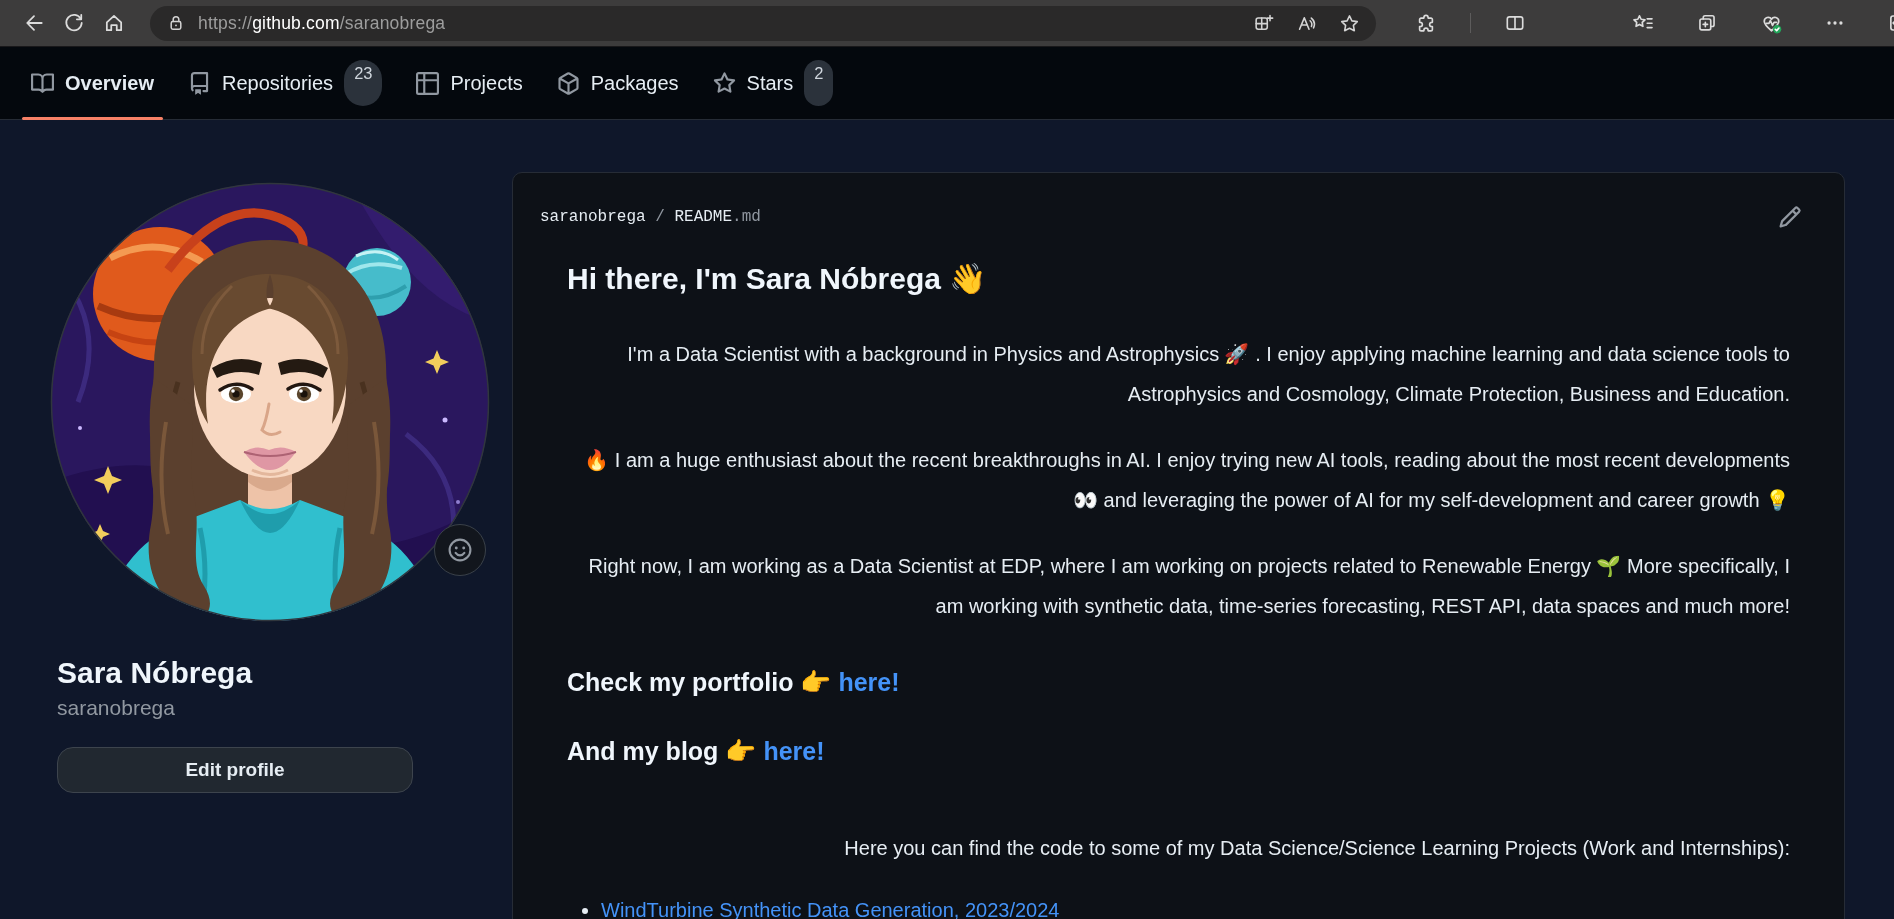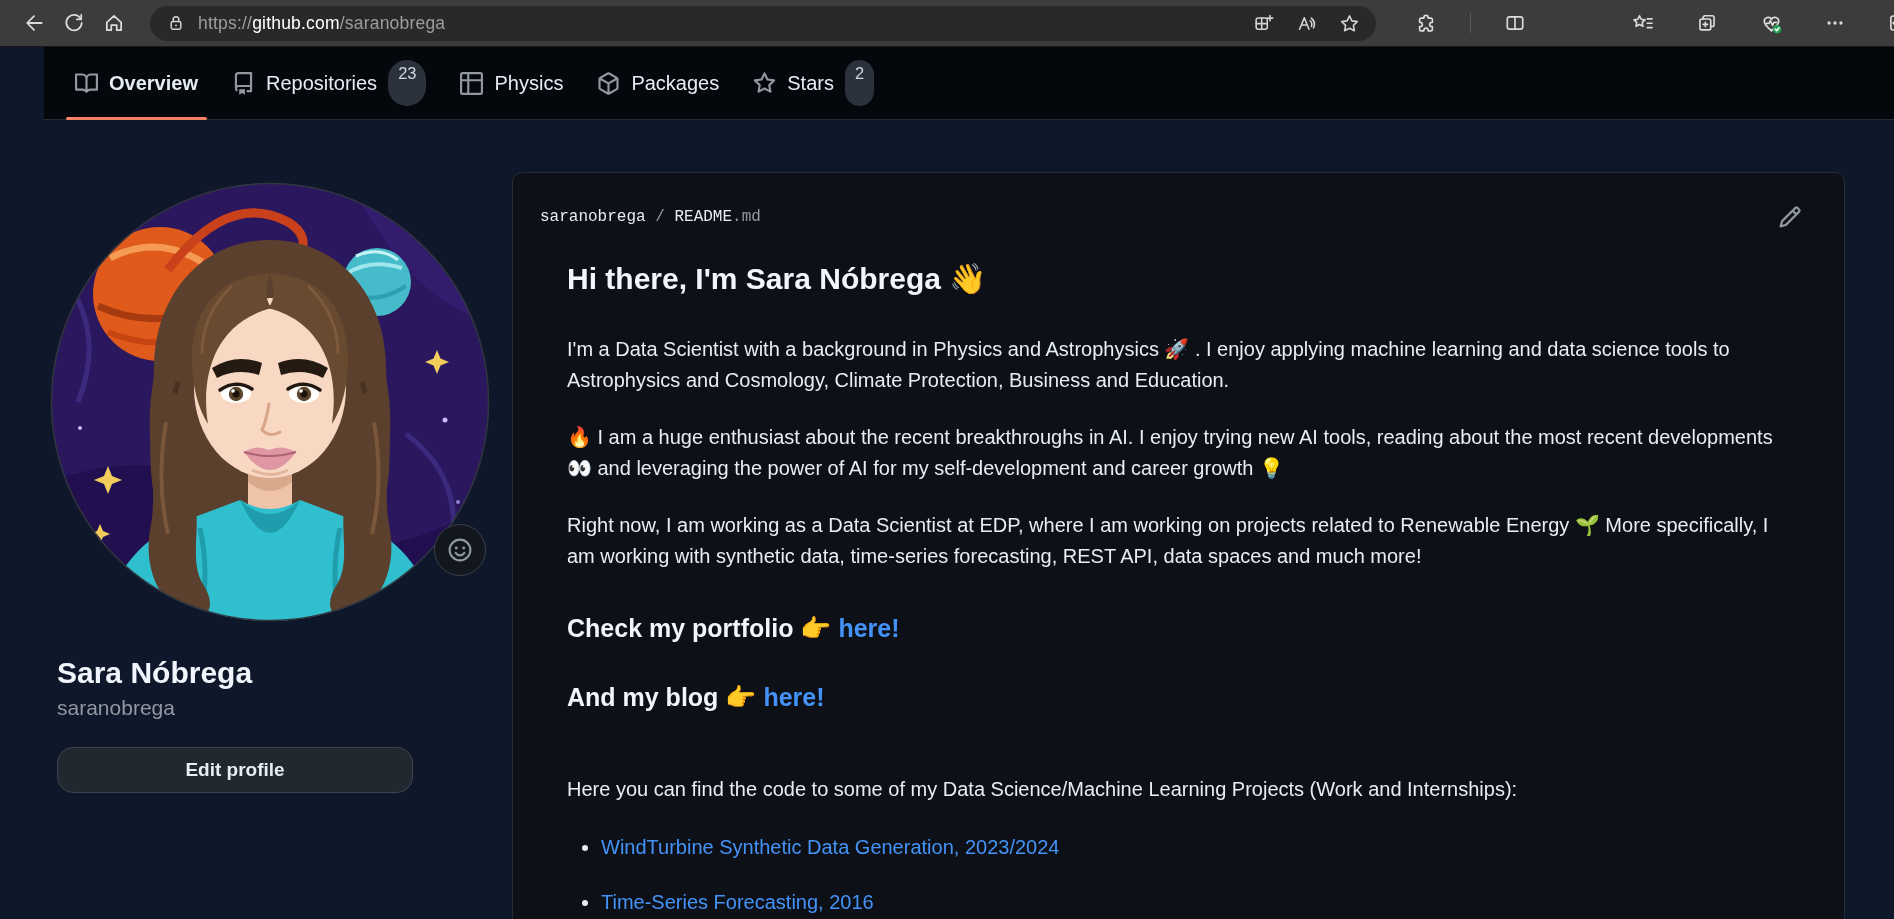--- a/index.html
+++ b/index.html
@@ -30,21 +30,21 @@
   .addr-spacer { flex:1; }
   .pill-icons { display:flex; align-items:center; gap:22px; margin-right:6px; color:#d4d4d4; }
   .tb-right { display:flex; align-items:center; gap:24px; margin-left:30px; color:#dcdcdc; flex:1; }
   .tb-divider { width:1px; height:20px; background:#5d5c5c; }
   .tb-gap { width:40px; }
   .tb-edge { margin-left:auto; margin-right:-10px; }
 
   
   .gh-nav {
     height:73px; background:#04080d; border-bottom:1px solid #262c36;
-    display:flex; align-items:stretch; padding-left:14px;margin-left:44px;
+    display:flex; align-items:stretch; padding-left:14px;
   }
   .gh-tab {
     position:relative; display:flex; align-items:center; gap:11px;
     padding:0 17px; font-size:20px; color:#e6edf3; cursor:pointer;
   }
   .gh-tab svg { color:#9198a1; flex:0 0 auto; }
   .gh-tab.selected { font-weight:700; }
   .gh-tab.selected::after {
     content:""; position:absolute; left:8px; right:8px; bottom:-1px;
     height:3px; border-radius:3px; background:#f78166;
@@ -85,21 +85,21 @@
   .readme-head {
     display:flex; align-items:center; justify-content:space-between;
     padding:32px 42px 0 27px;
   }
   .crumb { font-family:"Liberation Mono","DejaVu Sans Mono",monospace; font-size:16px; }
   .c-strong { color:#e6edf3; }
   .c-dim { color:#9198a1; }
   .pencil-btn { color:#9198a1; cursor:pointer; display:flex; }
   .readme-body { padding:0 54px 40px 54px; }
   .readme-body h1 { font-size:30px; font-weight:700; color:#f0f6fc; margin:32px 0 38px; }
-  .readme-body p { font-size:20px; line-height:31px; color:#e6edf3; margin:16px 0 26px; }
+  .readme-body p { font-size:20px; line-height:40px; color:#e6edf3; margin:16px 0 26px;text-align:right; }
   .readme-body h3 { font-size:25px; font-weight:700; color:#f0f6fc; }
   .h3a { margin:42px 0 0; }
   .h3b { margin:40px 0 0; }
   .intro { margin-top:62px !important; }
   .readme-body a { color:#4493f8; text-decoration:none; cursor:pointer; }
   .proj-list { margin-top:27px; padding-left:34px; }
   .proj-list li { font-size:20px; line-height:31px; margin-bottom:24px; color:#e6edf3; }
   .proj-list li::marker { color:#e6edf3; }
   .proj-list a { text-underline-offset:4px; }
 </style>
@@ -248,21 +248,21 @@
       </span>
       <span>Repositories</span>
       <span class="gh-badge">23</span>
     </div>
     <div class="gh-tab">
       <span style="display:flex;">
         <svg width="23" height="23" viewBox="0 0 16 16" fill="currentColor">
             <path d="M0 1.75C0 .784.784 0 1.75 0h12.5C15.216 0 16 .784 16 1.75v12.5A1.75 1.75 0 0 1 14.25 16H1.75A1.75 1.75 0 0 1 0 14.25ZM6.5 6.5v8h7.75a.25.25 0 0 0 .25-.25V6.5Zm8-1.5V1.75a.25.25 0 0 0-.25-.25H6.5V5Zm-13 1.5v7.75c0 .138.112.25.25.25H5v-8Zm0-1.5H5V1.5H1.75a.25.25 0 0 0-.25.25Z"></path>
           </svg>
       </span>
-      <span>Physics</span>
+      <span>Projects</span>
     </div>
     <div class="gh-tab">
       <span style="display:flex;">
         <svg width="23" height="23" viewBox="0 0 16 16" fill="currentColor">
             <path d="m8.878.392 5.25 3.045c.54.314.872.89.872 1.514v6.098a1.75 1.75 0 0 1-.872 1.514l-5.25 3.045a1.75 1.75 0 0 1-1.756 0l-5.25-3.045A1.75 1.75 0 0 1 1 11.049V4.951c0-.624.332-1.201.872-1.514L7.122.392a1.75 1.75 0 0 1 1.756 0ZM7.875 1.69l-4.63 2.685L8 7.133l4.755-2.758-4.63-2.685a.248.248 0 0 0-.25 0ZM2.5 5.677v5.372c0 .09.047.171.125.216l4.625 2.683V8.432Zm6.25 8.271 4.625-2.683a.25.25 0 0 0 .125-.216V5.677L8.75 8.432Z"></path>
           </svg>
       </span>
       <span>Packages</span>
     </div>
     <div class="gh-tab">
@@ -390,21 +390,21 @@
           </span>
         </div>
       </div>
       <div class="readme-body">
         <h1>Hi there, I'm Sara Nóbrega 👋</h1>
         <p>I'm a Data Scientist with a background in Physics and Astrophysics 🚀 . I enjoy applying machine learning and data science tools to Astrophysics and Cosmology, Climate Protection, Business and Education.</p>
         <p>🔥 I am a huge enthusiast about the recent breakthroughs in AI. I enjoy trying new AI tools, reading about the most recent developments 👀 and leveraging the power of AI for my self-development and career growth 💡</p>
         <p>Right now, I am working as a Data Scientist at EDP, where I am working on projects related to Renewable Energy 🌱 More specifically, I am working with synthetic data, time-series forecasting, REST API, data spaces and much more!</p>
         <h3 class="h3a"><span>Check my portfolio 👉 </span><a>here!</a></h3>
         <h3 class="h3b"><span>And my blog 👉 </span><a>here!</a></h3>
-        <p class="intro">Here you can find the code to some of my Data Science/Machine Learning Projects (Work and Internships):</p>
+        <p class="intro">Here you can find the code to some of my Data Science/Science Learning Projects (Work and Internships):</p>
         <ul class="proj-list">
           <li><a>WindTurbine Synthetic Data Generation, 2023/2024</a></li>
           <li><a>Time-Series Forecasting, 2016</a></li>
         </ul>
       </div>
     </div>
   </div>
 </div>
 
 </body></html>

